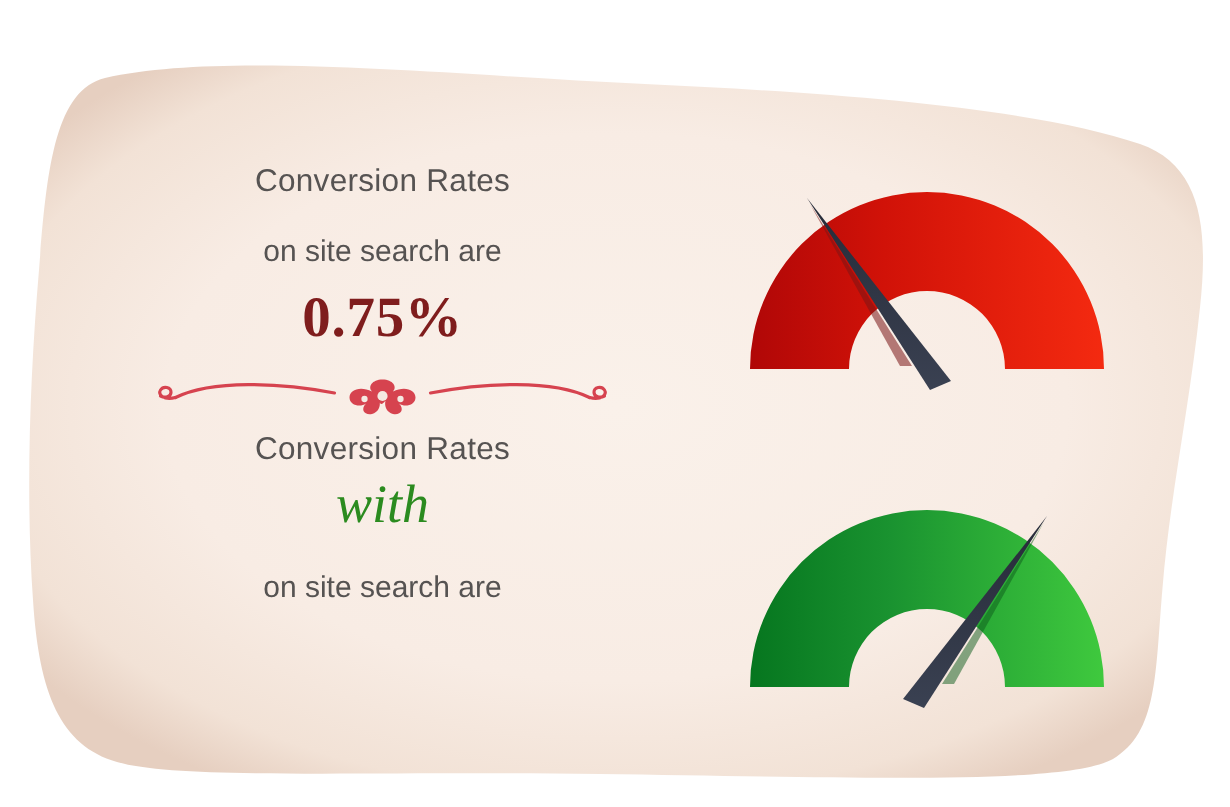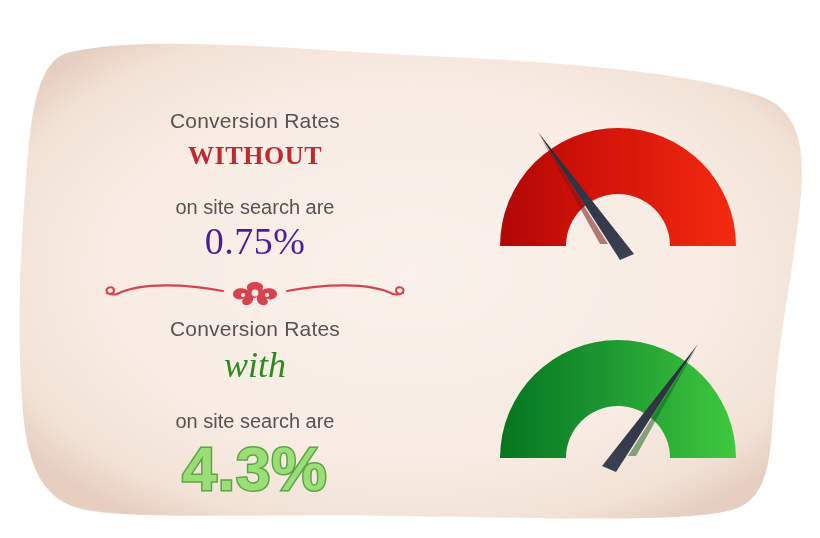--- a/index.html
+++ b/index.html
@@ -64,26 +64,26 @@
   .subline {
     font-family: "Liberation Sans", sans-serif;
     font-size: 20px;
     font-weight: 400;
     color: #565352;
     line-height: 1.3;
     margin-top: 21px;
   }
   .bignum-red {
     font-family: "Liberation Serif", serif;
-    font-weight: normal;
+    font-weight: bold;
     font-size: 38px;
-    color: #4c1d95;
+    color: #7f1d1d;
     letter-spacing: 0.5px;
     line-height: 1.15;
-    margin-top: 0;
+    margin-top: 10px;
   }
   .bignum-green {
     font-family: "Liberation Sans", sans-serif;
     font-weight: bold;
     font-size: 62px;
     color: #9bdd77;
     letter-spacing: 1px;
     line-height: 1;
     margin-top: 4px;
     -webkit-text-stroke: 3px #5aa544;
@@ -128,21 +128,20 @@
              C 240,514 120,520 78,508
              C 40,497 26,462 22,400
              C 17,330 20,250 26,180
              C 31,116 36,60 70,52 Z" fill="url(#blobShade)"></path>
   </svg>
 
   <div class="text-col">
 
     <div class="panel">
       <div class="heading">Conversion Rates</div>
-      <div class="emph-without">WITHOUT</div>
       <div class="subline">on site search are</div>
       <div class="bignum-red">0.75%</div>
     </div>
 
     <svg class="divider" viewBox="0 0 320 36">
       <g fill="none" stroke="#d6434f" stroke-width="2.1" stroke-linecap="round">
         <path d="M 22,20 C 46,8 92,10 128,17"></path>
         <path d="M 192,17 C 228,10 274,8 298,20"></path>
         <path d="M 22,20 C 14,22 10,18 12,15 C 14,12 19,13 19,16.5 C 19,19.5 15,20.5 12,19"></path>
         <path d="M 298,20 C 306,22 310,18 308,15 C 306,12 301,13 301,16.5 C 301,19.5 305,20.5 308,19"></path>
@@ -163,21 +162,20 @@
         <circle cx="160" cy="19" r="3.4" fill="#f4eae2"></circle>
         <circle cx="148" cy="21" r="2.1" fill="#f4eae2"></circle>
         <circle cx="172" cy="21" r="2.1" fill="#f4eae2"></circle>
       </g>
     </svg>
 
     <div class="panel">
       <div class="heading">Conversion Rates</div>
       <div class="emph-with">with</div>
       <div class="subline">on site search  are</div>
-      <div class="bignum-green">4.3%</div>
     </div>
 
   </div>
 
   <svg class="gauge" id="gauge-red" width="280" height="160" viewBox="0 0 280 160">
     <defs>
       <linearGradient id="redGrad" x1="0" y1="0" x2="1" y2="0">
         <stop offset="0%" stop-color="#b00707"></stop>
         <stop offset="38%" stop-color="#d11208"></stop>
         <stop offset="100%" stop-color="#f42a10"></stop>

